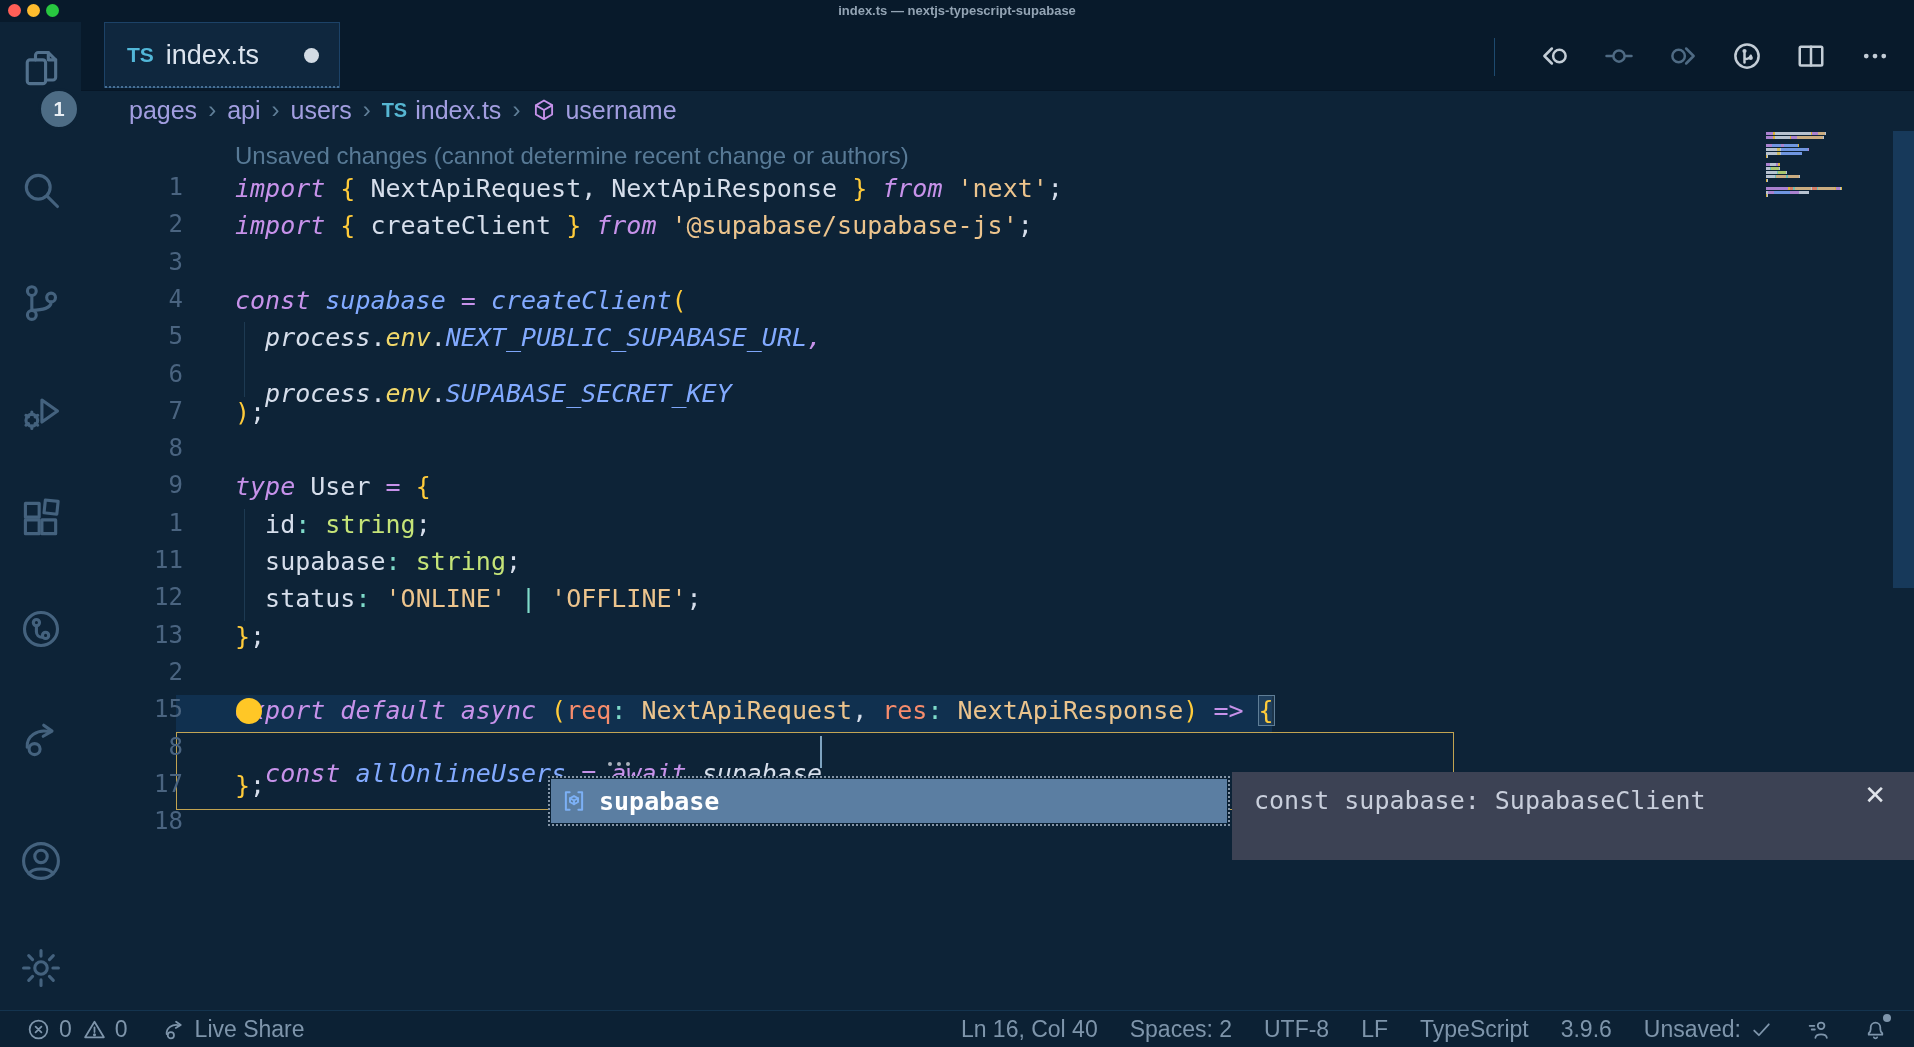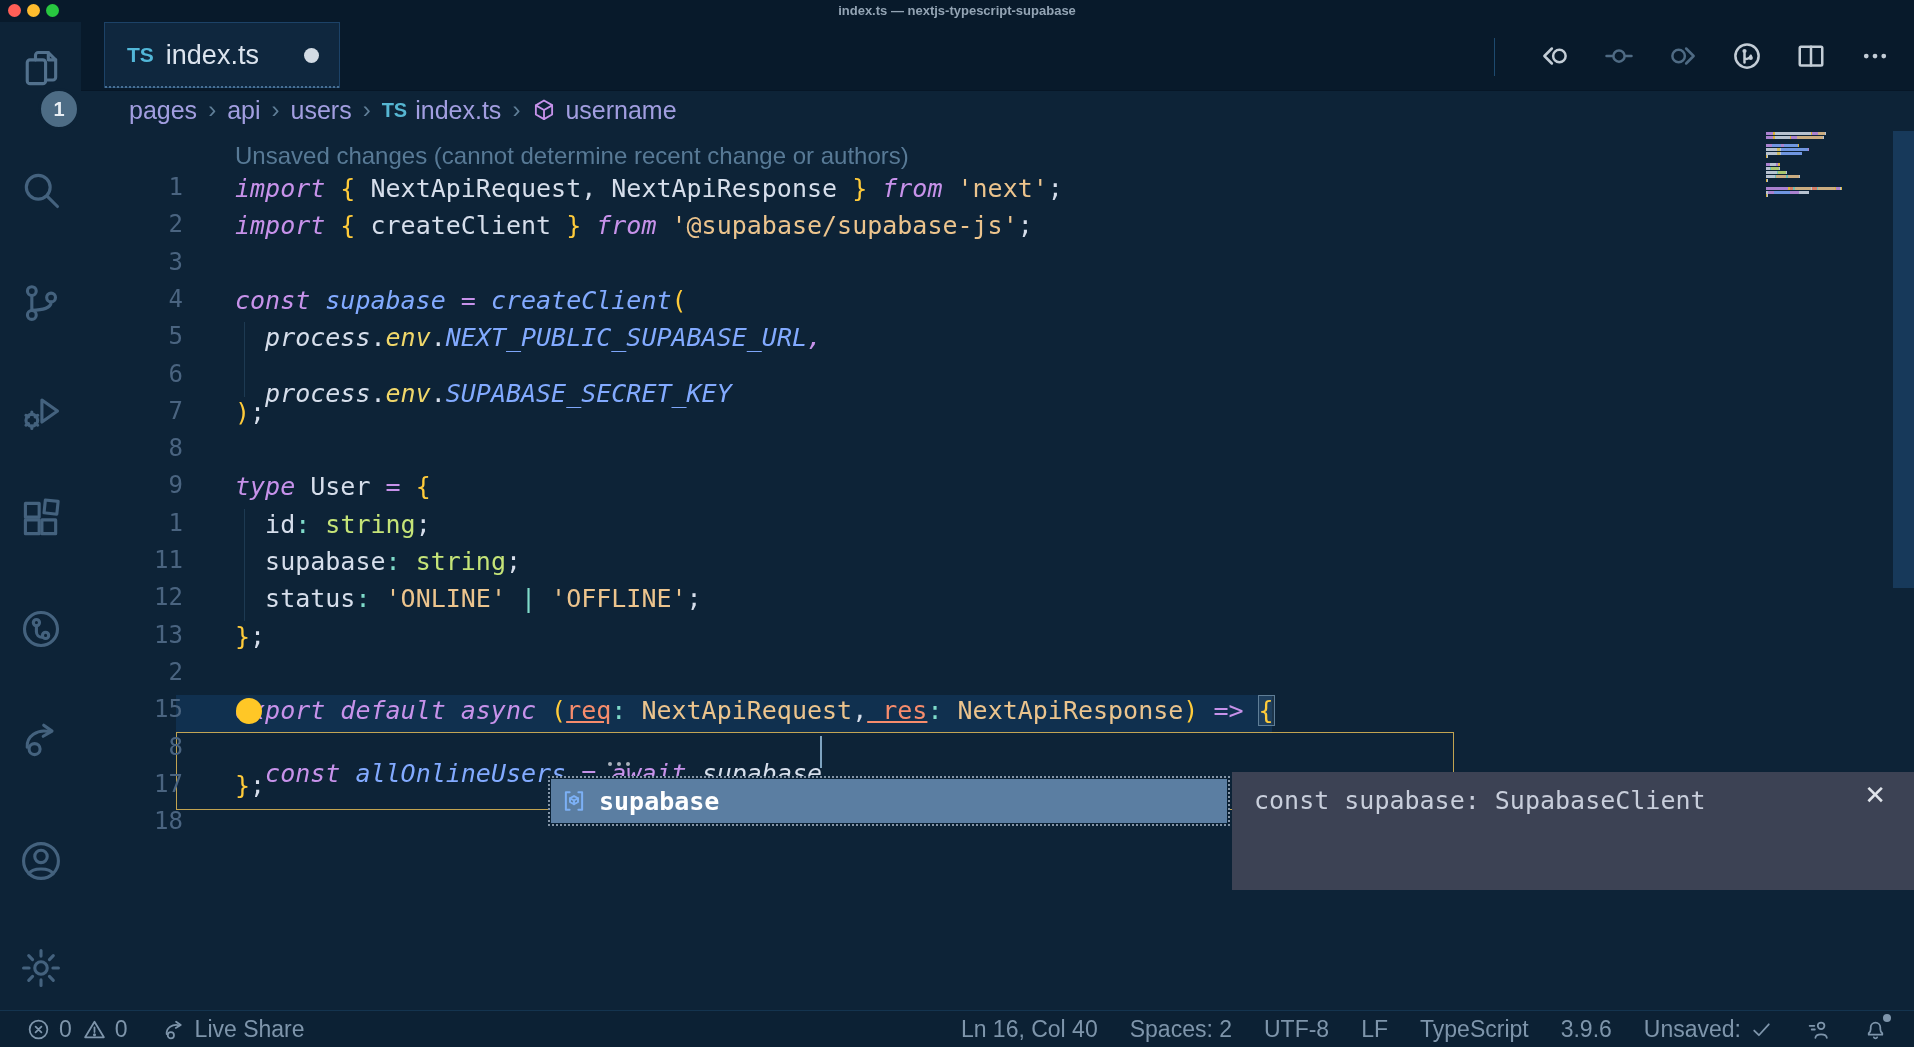--- a/index.html
+++ b/index.html
@@ -58,21 +58,21 @@
              font-size:25px;line-height:37px;z-index:3;}
   .tok-kw{color:#c792ea;font-style:italic;}
   .tok-punct{color:#ffcb3a;}
   .tok-id{color:#d6deeb;}
   .tok-idi{color:#d6deeb;font-style:italic;}
   .tok-fn{color:#82aaff;font-style:italic;}
   .tok-str{color:#ecc48d;}
   .tok-prop{color:#f0d76a;font-style:italic;}
   .tok-teal{color:#7fdbca;}
   .tok-green{color:#c5e478;}
-  .tok-orange{color:#f78c6c;text-decoration:underline;}
+  .tok-orange{color:#f78c6c;}
   .tok-brkt{color:#ffcb3a;outline:1px solid #5f7e97;background:rgba(95,126,151,.2);}
 
   .line15-highlight{position:absolute;left:176px;top:695px;width:1096px;height:38px;background:#10304f;z-index:1;}
   .scope-box{position:absolute;left:176px;top:732px;width:1276px;height:76px;
              border:1px solid rgba(226,186,86,.85);z-index:2;}
   .indent-guide{position:absolute;left:244px;width:1px;background:#1d3a52;z-index:1;}
   .ig-1{top:322px;height:75px;}
   .ig-2{top:509px;height:112px;}
   .yellow-dot{position:absolute;left:236px;top:698px;width:26px;height:26px;border-radius:50%;
               background:#ffc726;z-index:5;}
@@ -82,21 +82,21 @@
 
   
   .suggest{position:absolute;left:548px;top:776px;width:682px;height:50px;background:#0b2135;
            border:2px dotted #8596a8;box-sizing:border-box;z-index:8;}
   .suggest-row{position:absolute;left:1px;top:1px;right:1px;bottom:1px;background:#5b7ea2;
                display:flex;align-items:center;padding-left:8px;gap:10px;}
   .suggest-icon{width:30px;height:30px;color:#7cb0f5;}
   .suggest-label{font-family:"DejaVu Sans Mono",monospace;font-size:25px;font-weight:bold;color:#ffffff;}
 
   
-  .hoverpanel{position:absolute;left:1232px;top:772px;width:682px;height:118px;background:#3c4254;z-index:7;}
+  .hoverpanel{position:absolute;left:1232px;top:772px;width:682px;height:88px;background:#3c4254;z-index:7;}
   .hover-sig{position:absolute;left:22px;top:14px;font-family:"DejaVu Sans Mono",monospace;
              font-size:25px;color:#c8cedb;}
   .hover-close{position:absolute;right:28px;top:8px;font-size:26px;color:#dfe3ea;cursor:default;}
 
   
   .minimap{position:absolute;left:1766px;top:132px;width:126px;height:90px;z-index:4;}
   .mm-row{position:absolute;height:3px;display:flex;}
   .mm-row i{display:block;height:3px;}
   .scrollbar{position:absolute;left:1893px;top:131px;width:21px;height:457px;background:#17395a;z-index:4;}
 

